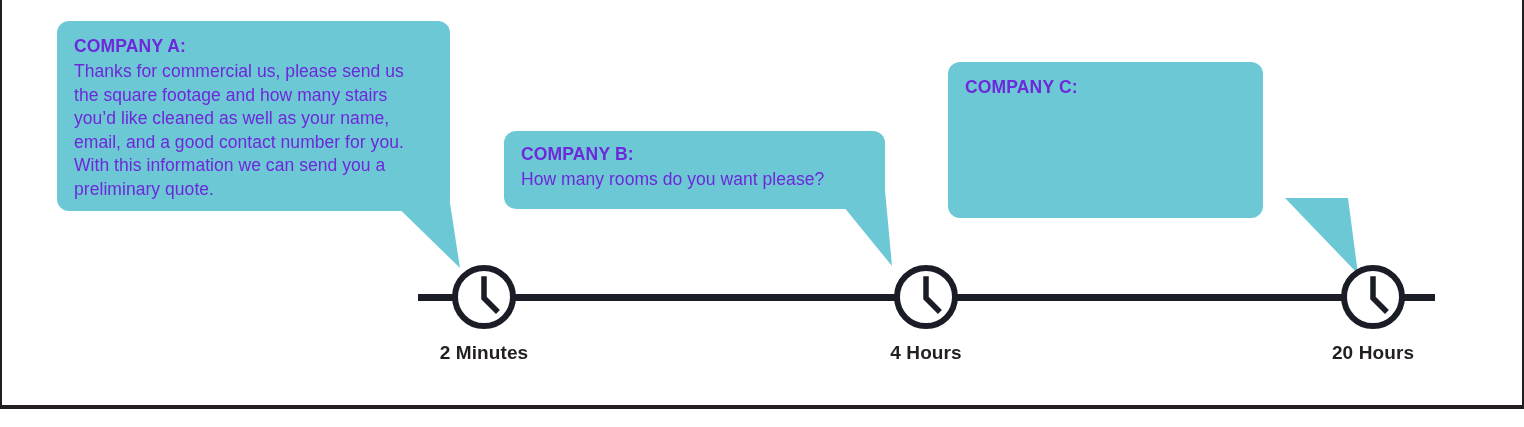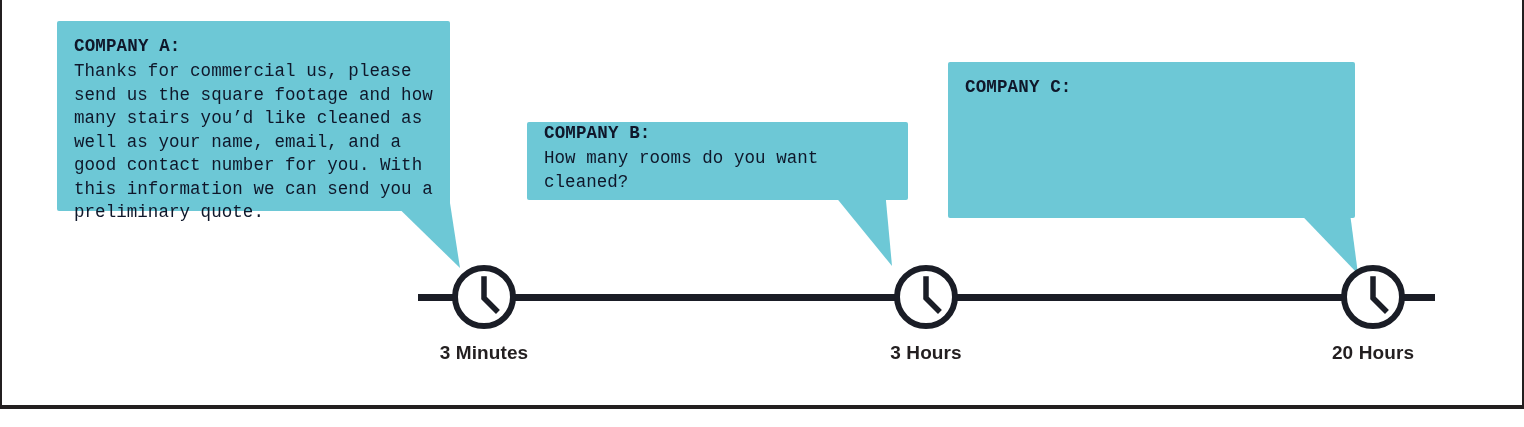--- a/index.html
+++ b/index.html
@@ -64,24 +64,23 @@
     color: #231f20;
     text-align: center;
     white-space: nowrap;
     letter-spacing: 0.1px;
   }
 
   
   .bubble {
     position: absolute;
     background: #6dc8d6;
-    border-radius: 2px;
+    border-radius: 12px;
     box-sizing: border-box;
-    color: #0f172a;
-    font-family: Liberation Mono, monospace;
+    color: #6d28d9;
   }
   .bubble .btitle {
     font-size: 17.5px;
     font-weight: bold;
     line-height: 1.32;
     margin: 0 0 2px 0;
     letter-spacing: 0.15px;
   }
   .bubble .bbody {
     font-size: 17.5px;
@@ -115,54 +114,54 @@
   <div class="bubble" style="left:57px; top:21px; width:393px; height:190px; padding:14px 17px 10px 17px;">
     <p class="btitle">COMPANY A:</p>
     <p class="bbody">Thanks for commercial us, please send us the square footage and how many stairs you’d like cleaned as well as your name, email, and a good contact number for you. With this information we can send you a preliminary quote.</p>
   </div>
 
   <div class="tail" style="left:790px; top:190px; width:130px; height:80px;">
     <svg width="130" height="80" viewBox="0 0 130 80">
       <polygon points="40,0 95,0 102,76" fill="#6dc8d6"></polygon>
     </svg>
   </div>
-  <div class="bubble" style="left:504px; top:122px; width:381px; height:78px; padding:0 17px 10px 17px;margin-left:23px;">
+  <div class="bubble" style="left:504px; top:131px; width:381px; height:78px; padding:12px 17px 10px 17px;">
     <p class="btitle">COMPANY B:</p>
-    <p class="bbody">How many rooms do you want cleaned?</p>
+    <p class="bbody">How many rooms do you want please?</p>
   </div>
 
   <div class="tail" style="left:1240px; top:198px; width:140px; height:80px;">
     <svg width="140" height="80" viewBox="0 0 140 80">
       <polygon points="45,0 108,0 118,76" fill="#6dc8d6"></polygon>
     </svg>
   </div>
-  <div class="bubble" style="left:948px; top:62px; width:407px; height:156px; padding:14px 17px 24px 17px;">
+  <div class="bubble" style="left:948px; top:62px; width:315px; height:156px; padding:14px 17px 24px 17px;">
     <p class="btitle">COMPANY C:</p>
   </div>
 
   <div class="clock" style="left:448px; top:261px;">
     <svg width="72" height="72" viewBox="0 0 72 72">
       <circle cx="36" cy="37" r="29" fill="#c9ccd1"></circle>
       <circle cx="36" cy="36" r="29" fill="#ffffff" stroke="#1a1d26" stroke-width="6"></circle>
       <path d="M36 18 L36 37 L48 49" fill="none" stroke="#1a1d26" stroke-width="5.5" stroke-linecap="square" stroke-linejoin="miter"></path>
     </svg>
   </div>
   <div class="tick-label" style="left:404px; width:160px;">
-    <span>3 Minutes</span>
+    <span>2 Minutes</span>
   </div>
 
   <div class="clock" style="left:890px; top:261px;">
     <svg width="72" height="72" viewBox="0 0 72 72">
       <circle cx="36" cy="37" r="29" fill="#c9ccd1"></circle>
       <circle cx="36" cy="36" r="29" fill="#ffffff" stroke="#1a1d26" stroke-width="6"></circle>
       <path d="M36 18 L36 37 L48 49" fill="none" stroke="#1a1d26" stroke-width="5.5" stroke-linecap="square" stroke-linejoin="miter"></path>
     </svg>
   </div>
   <div class="tick-label" style="left:846px; width:160px;">
-    <span>3 Hours</span>
+    <span>4 Hours</span>
   </div>
 
   <div class="clock" style="left:1337px; top:261px;">
     <svg width="72" height="72" viewBox="0 0 72 72">
       <circle cx="36" cy="37" r="29" fill="#c9ccd1"></circle>
       <circle cx="36" cy="36" r="29" fill="#ffffff" stroke="#1a1d26" stroke-width="6"></circle>
       <path d="M36 18 L36 37 L48 49" fill="none" stroke="#1a1d26" stroke-width="5.5" stroke-linecap="square" stroke-linejoin="miter"></path>
     </svg>
   </div>
   <div class="tick-label" style="left:1293px; width:160px;">

